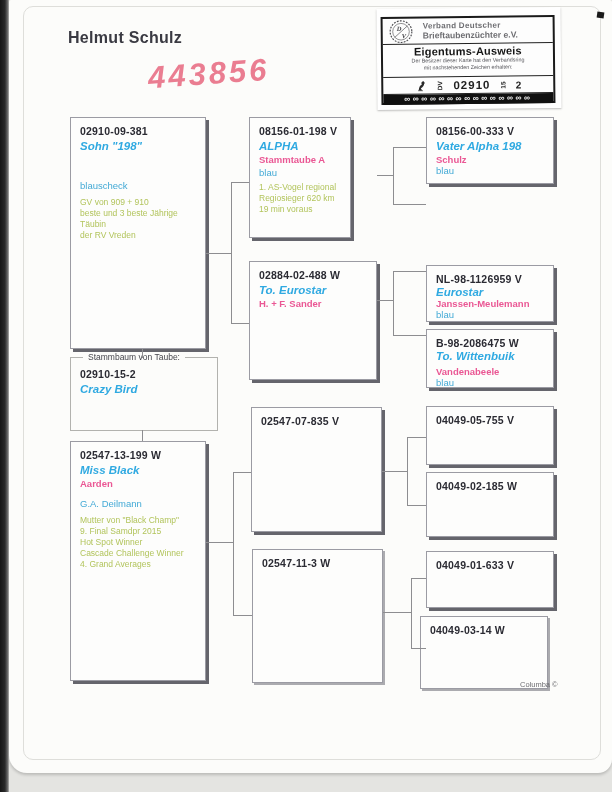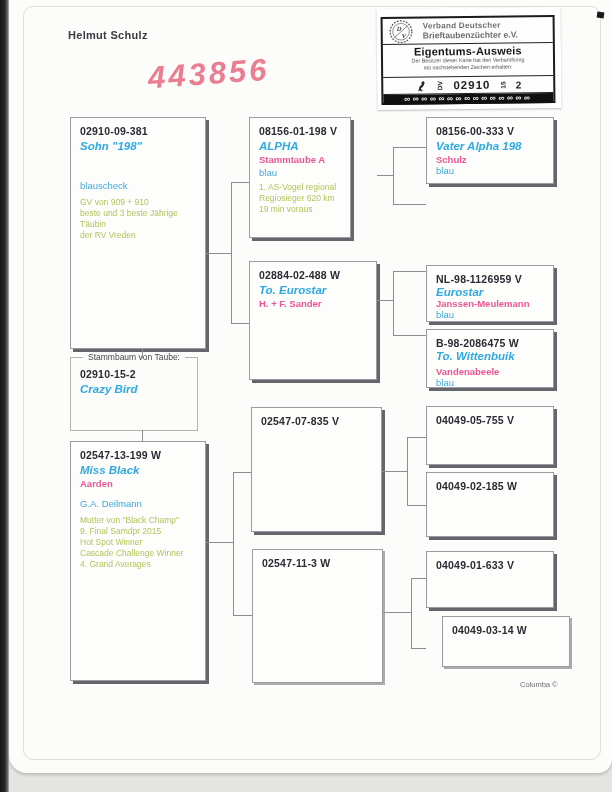--- a/index.html
+++ b/index.html
@@ -4,21 +4,21 @@
 <style>
   html,body{margin:0;padding:0;}
   body{width:612px;height:792px;overflow:hidden;background:#e9e9e6;font-family:"Liberation Sans",sans-serif;}
   #screen{position:relative;width:612px;height:792px;background:#e4e4e1;}
   
   .paper{position:absolute;left:9px;top:0;width:603px;height:773px;background:#fcfcfa;border-radius:2px 2px 14px 18px;box-shadow:0 2px 3px rgba(0,0,0,.18);}
   .scan-strip{position:absolute;left:0;top:0;width:9px;height:792px;background:linear-gradient(90deg,#161616 0%,#2a2a2a 55%,#6b6b6b 85%,#b5b5b2 100%);}
   .form-outline{position:absolute;left:23px;top:6px;width:576px;height:752px;border:1px solid #dededa;border-radius:10px;}
   .scan-dot{position:absolute;left:597px;top:12px;width:7px;height:6px;background:#1a1a1a;transform:rotate(8deg);}
   
-  .owner{position:absolute;left:68px;top:29px;font-size:11px;font-weight:bold;color:#3a3a42;letter-spacing:.3px;text-align:center;}
+  .owner{position:absolute;left:68px;top:29px;font-size:16px;font-weight:bold;color:#3a3a42;letter-spacing:.3px;text-align:center;}
   .handwrite{position:absolute;left:148px;top:56px;font-size:31px;font-style:italic;color:#e8687f;transform:rotate(-4deg);letter-spacing:3px;font-weight:bold;opacity:.85;}
   
   .stamp-wrap{position:absolute;left:377px;top:8px;width:184px;height:101px;background:#fff;box-shadow:0 1px 2px rgba(0,0,0,.25);transform:rotate(-0.6deg);padding:0;}
   .stamp{position:absolute;left:4px;top:8px;width:174px;height:88px;border:2px solid #1b1b1b;background:#fdfdfd;box-sizing:border-box;}
   .stamp-head{display:flex;align-items:center;height:25px;border-bottom:1px solid #222;}
   .stamp-logo{width:30px;height:26px;margin-left:4px;flex:0 0 auto;}
   .stamp-org{flex:1;padding-left:6px;}
   .stamp-org div{font-weight:bold;color:#6e6e72;}
   .org1{font-size:8px;letter-spacing:.3px;}
   .org2{font-size:8.6px;color:#5c5c60;}
@@ -34,21 +34,21 @@
   
   .box{position:absolute;background:#fdfdfc;border:1px solid #9b9ba3;box-shadow:3px 3px 0 rgba(58,58,68,.78);padding:7px 9px;box-sizing:border-box;overflow:hidden;}
   .plain{box-shadow:2px 2px 0 rgba(90,90,100,.5);}
   .ring{font-size:10.5px;font-weight:bold;color:#2b2b33;letter-spacing:.2px;}
   .bname{font-size:11.5px;font-weight:bold;font-style:italic;color:#2fa9e1;margin-top:3px;}
   .pink{font-size:9.5px;font-weight:bold;color:#ea5794;margin-top:2px;}
   .bluenote{font-size:9.5px;color:#44aad6;margin-top:2px;}
   .green{font-size:8.5px;color:#b2c45c;line-height:1.3;}
   .sp{width:100%;}
   
-  .rootbox{position:absolute;left:70px;top:357px;width:128px;height:74px;border:1px solid #b2b2ae;background:#fcfcfa;box-sizing:border-box;padding:10px 9px 0 9px;}
+  .rootbox{position:absolute;left:70px;top:357px;width:148px;height:74px;border:1px solid #b2b2ae;background:#fcfcfa;box-sizing:border-box;padding:10px 9px 0 9px;}
   .rootlegend{position:absolute;left:12px;top:-6px;background:#fcfcfa;padding:0 5px;font-size:8.5px;color:#45454c;}
   
   .hline,.vline{position:absolute;background:#8d8d90;}
   .hline{height:1px;}
   .vline{width:1px;}
   .columba{position:absolute;left:520px;top:680px;font-size:7.5px;color:#6e6e72;}
 </style>
 </head>
 <body>
 
@@ -178,21 +178,21 @@
   </div>
 
   <div class="box" style="left:426px;top:472px;width:128px;height:65px">
     <div class="ring">04049-02-185 W</div>
   </div>
 
   <div class="box" style="left:426px;top:551px;width:128px;height:57px">
     <div class="ring">04049-01-633 V</div>
   </div>
 
-  <div class="box plain" style="left:442px;top:616px;width:128px;height:51px">
+  <div class="box plain" style="left:420px;top:616px;width:128px;height:73px">
     <div class="ring">04049-03-14 W</div>
   </div>
 
   <div class="hline" style="left:206px;top:253px;width:25px"></div>
   <div class="vline" style="left:231px;top:182px;height:142px"></div>
   <div class="hline" style="left:231px;top:182px;width:18px"></div>
   <div class="hline" style="left:231px;top:323px;width:18px"></div>
 
   <div class="hline" style="left:377px;top:175px;width:16px"></div>
   <div class="vline" style="left:393px;top:147px;height:58px"></div>

